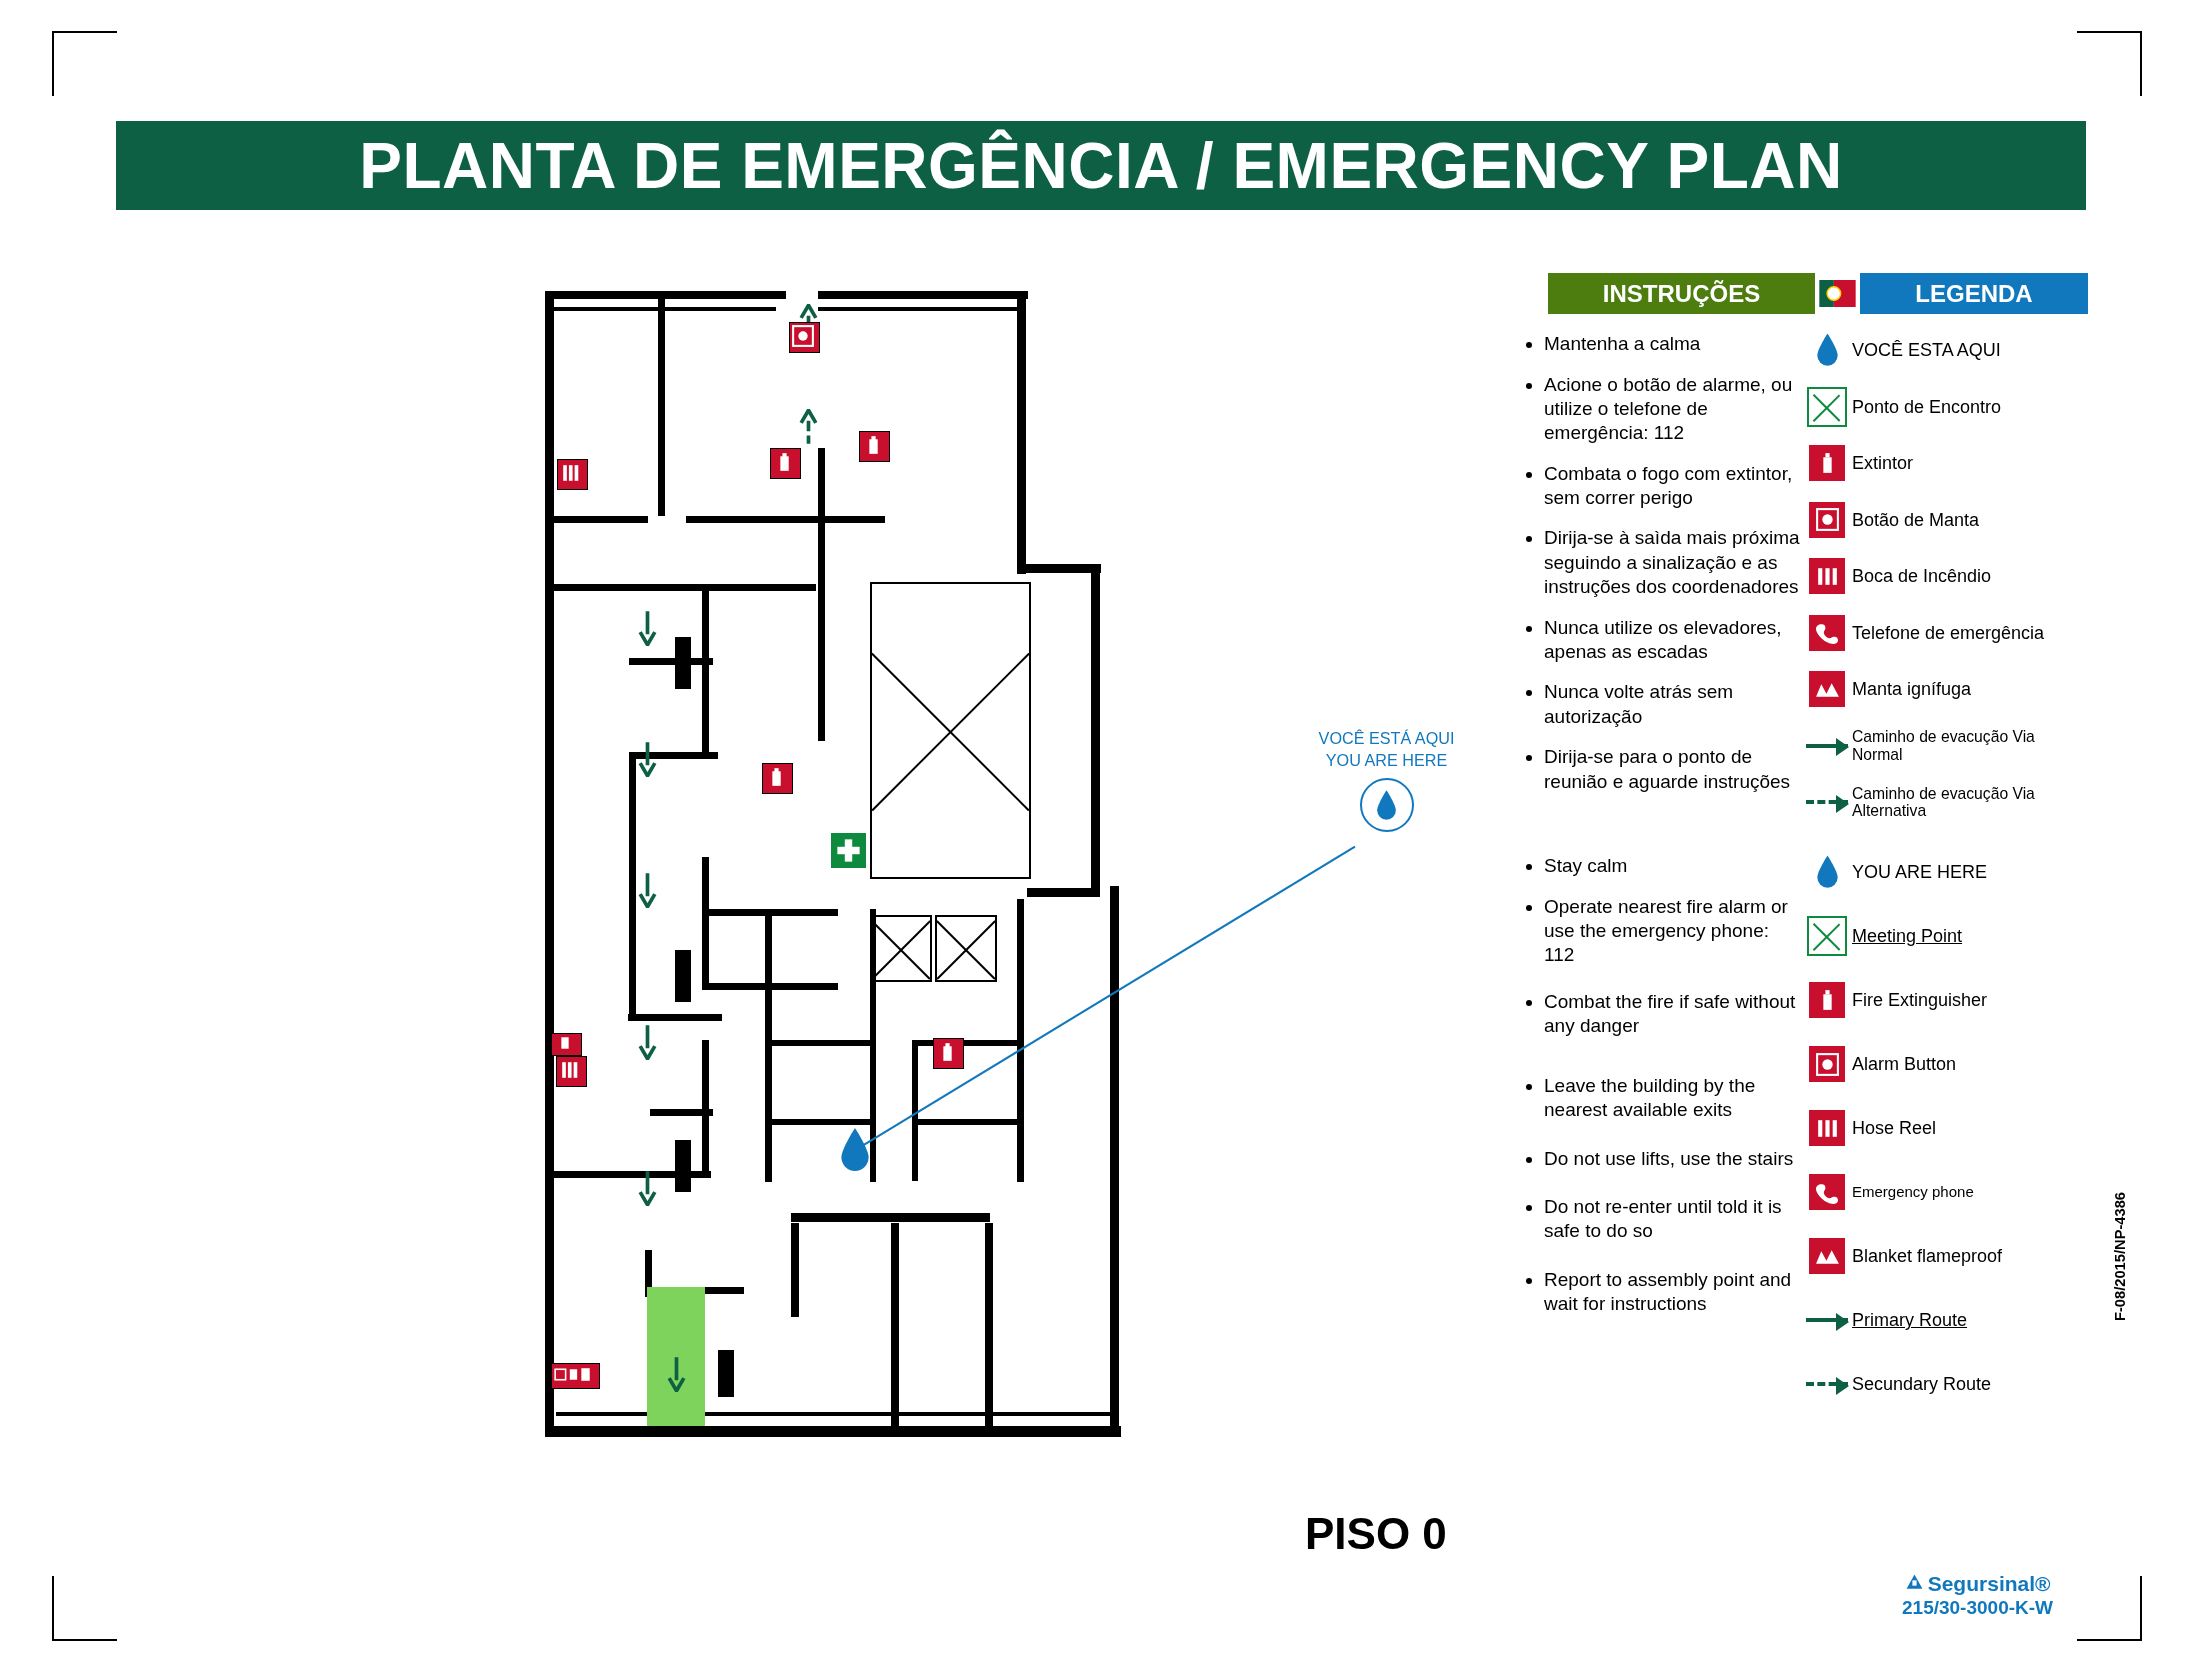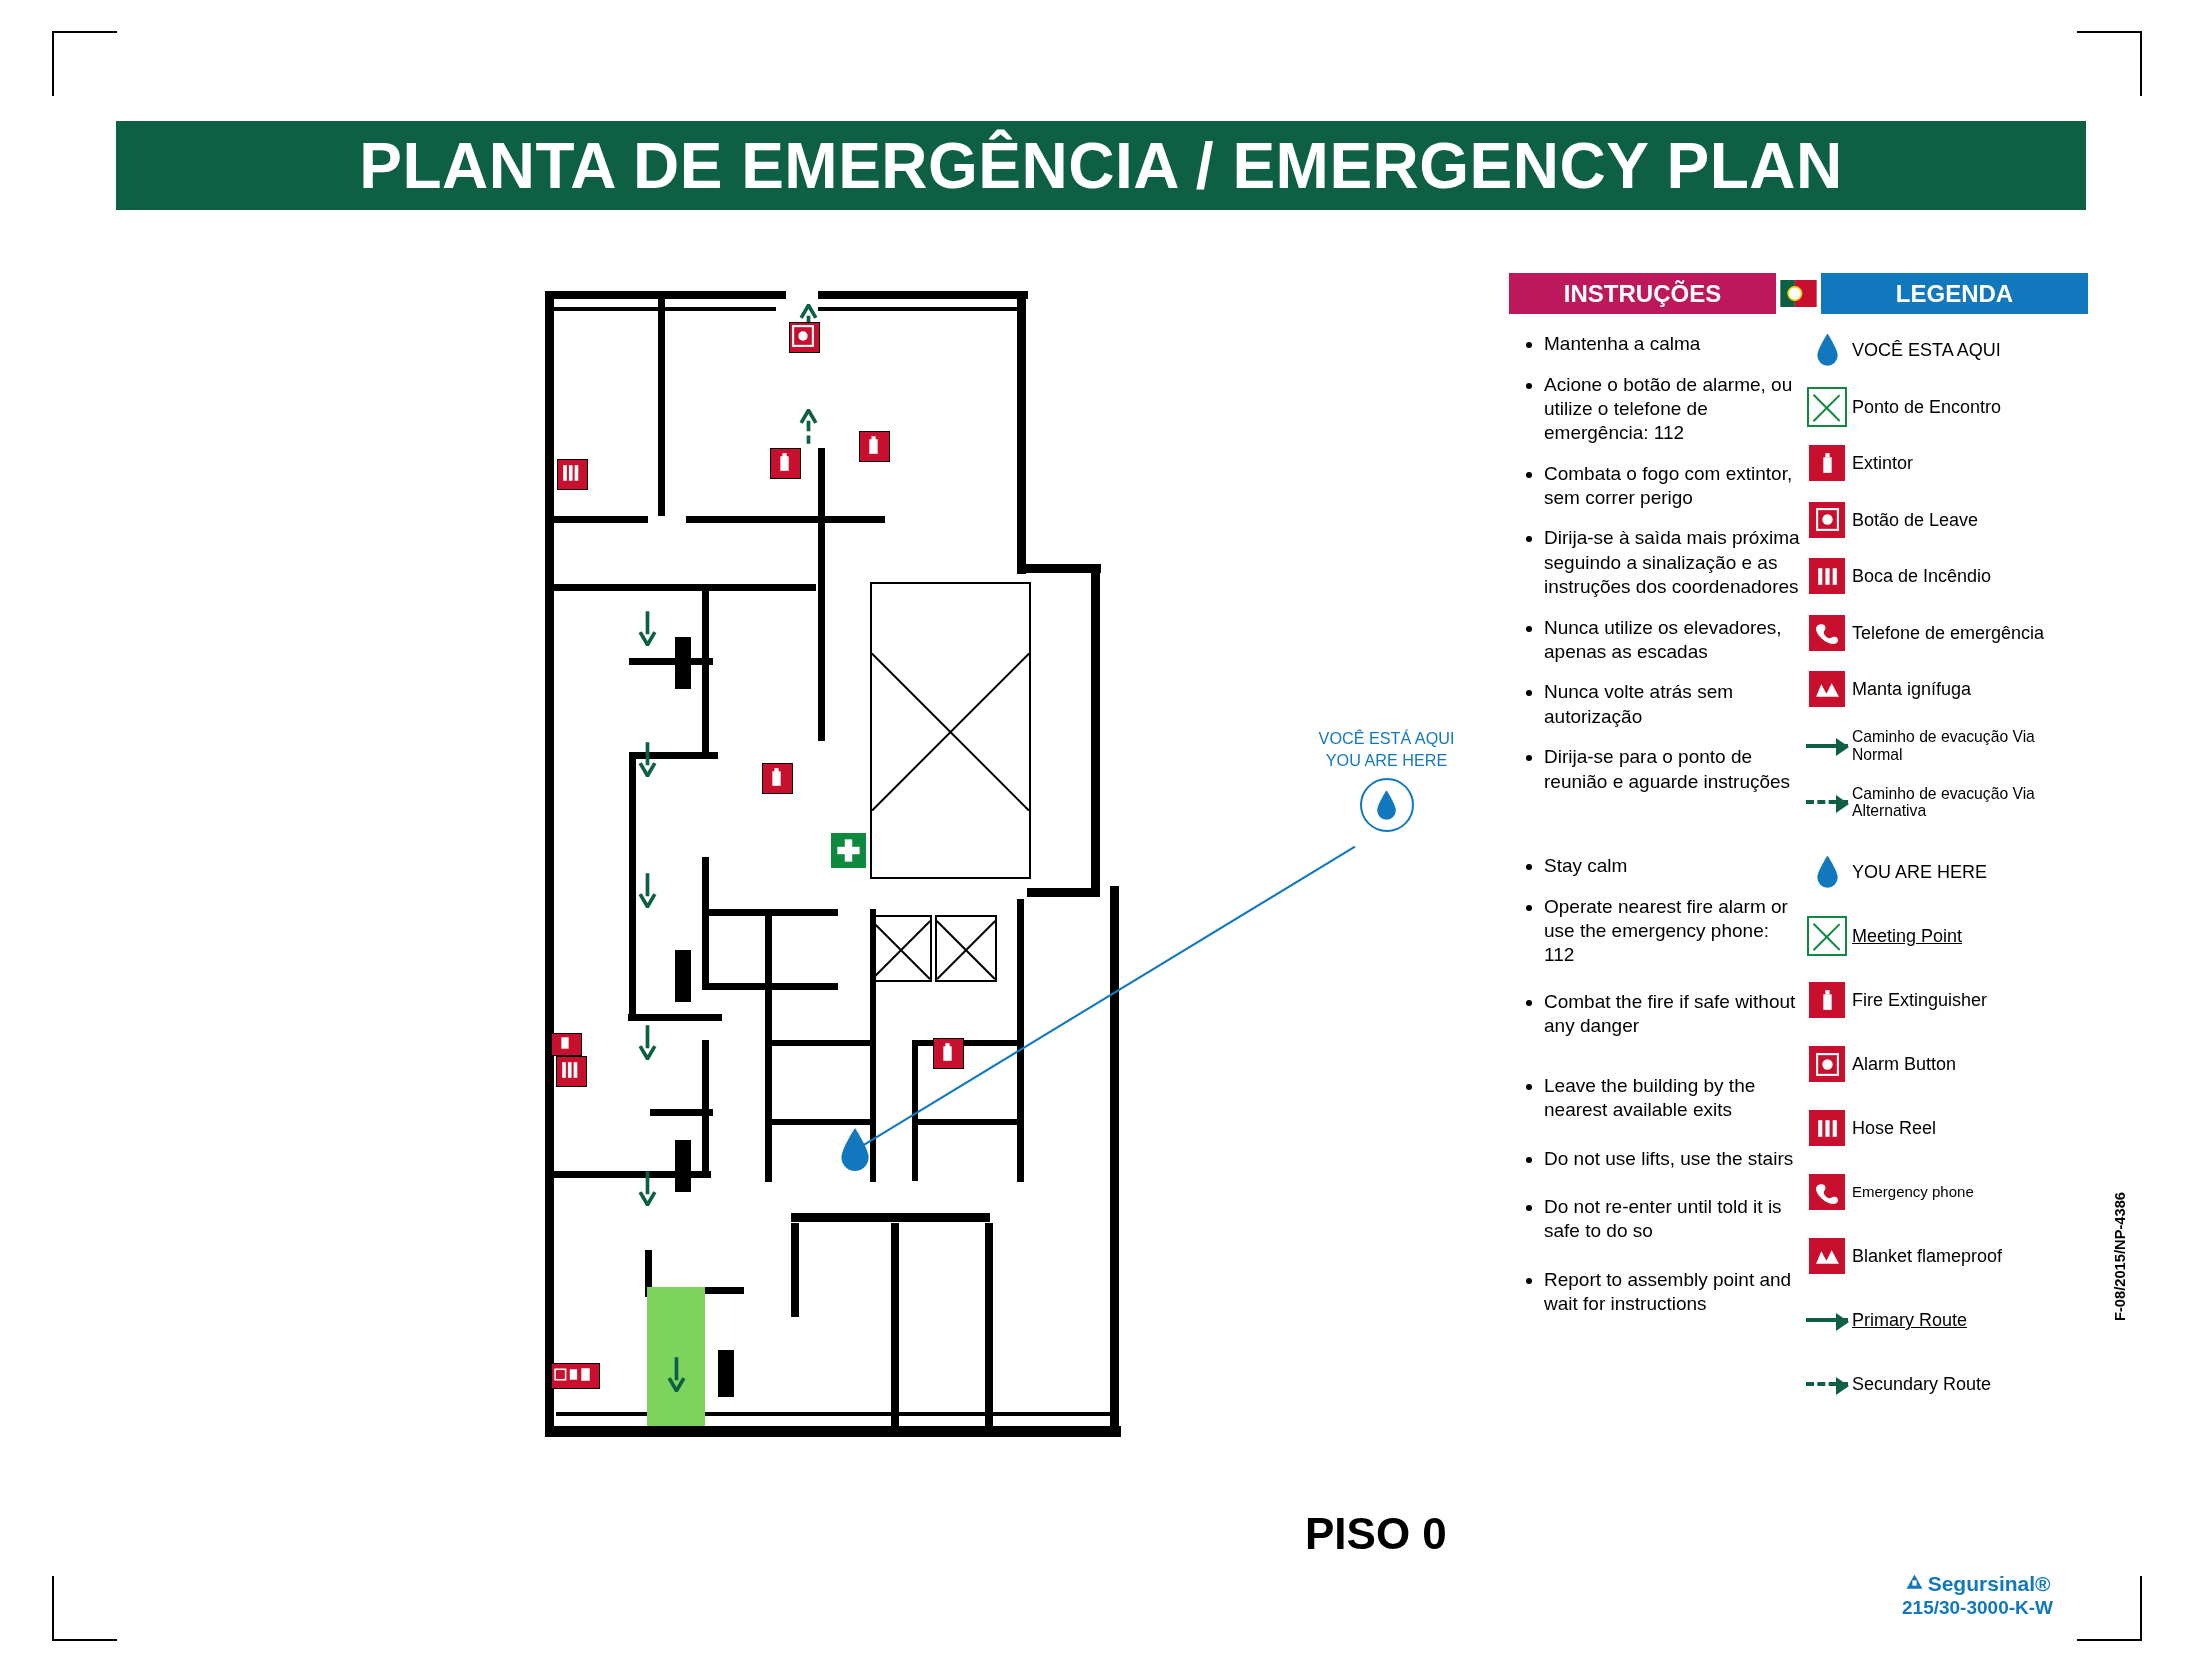--- a/index.html
+++ b/index.html
@@ -32,21 +32,21 @@
   .ic-green{background:#0d8a3e;}
 
   
   #callout{position:absolute;left:1300px;top:728px;width:173px;text-align:center;}
   #callout .l1{font-size:16.2px;color:#1178be;line-height:1.35;}
   #callout .l2{font-size:16.2px;color:#1178be;line-height:1.35;}
 
   
   #panel{position:absolute;left:1509px;top:273px;width:579px;}
   .barrow{display:flex;align-items:stretch;height:41px;margin-bottom:0;}
-  .bar-left{background:#be185d;color:#fff;font-size:24px;font-weight:bold;display:flex;align-items:center;justify-content:center;flex:0 0 267px;}
+  .bar-left{background:#4d7c0f;color:#fff;font-size:24px;font-weight:bold;display:flex;align-items:center;justify-content:center;flex:0 0 267px;margin-left:39px;}
   .bar-flag{flex:0 0 45px;background:#fff;display:flex;align-items:center;justify-content:center;}
   .bar-right{background:#1178be;color:#fff;font-size:24px;font-weight:bold;display:flex;align-items:center;justify-content:center;flex:1;}
 
   .panelbody{display:flex;}
   .instr{flex:0 0 293px;padding-top:18px;}
   .instr ul{margin:0;padding-left:35px;}
   .instr li{font-size:19px;line-height:1.28;margin-bottom:16.2px;}
   .legend{flex:1;padding-top:13.6px;}
   .leg-item{display:flex;align-items:center;margin-bottom:11.5px;}
   .leg-ico{flex:0 0 50px;height:45px;position:relative;display:flex;align-items:center;justify-content:center;}
@@ -323,21 +323,21 @@
         </div>
         <div class="leg-item">
           <div class="leg-ico">
             <div style="width:36px;height:36px;background:#c8102e;display:flex;align-items:center;justify-content:center;">
               <svg width="27" height="27" viewBox="0 0 52 52">
                   <rect x="6" y="6" width="40" height="40" fill="none" stroke="#fff" stroke-width="4"></rect>
                   <circle cx="26" cy="26" r="10" fill="#fff"></circle>
                 </svg>
             </div>
           </div>
-          <div class="leg-txt">Botão de Leave</div>
+          <div class="leg-txt">Botão de Manta</div>
         </div>
         <div class="leg-item">
           <div class="leg-ico">
             <div style="width:36px;height:36px;background:#c8102e;display:flex;align-items:center;justify-content:center;">
               <svg width="27" height="23" viewBox="0 0 52 44">
                   <rect x="8" y="6" width="8" height="32" fill="#fff"></rect>
                   <rect x="22" y="6" width="8" height="32" fill="#fff"></rect>
                   <rect x="36" y="6" width="8" height="32" fill="#fff"></rect>
                 </svg>
             </div>

